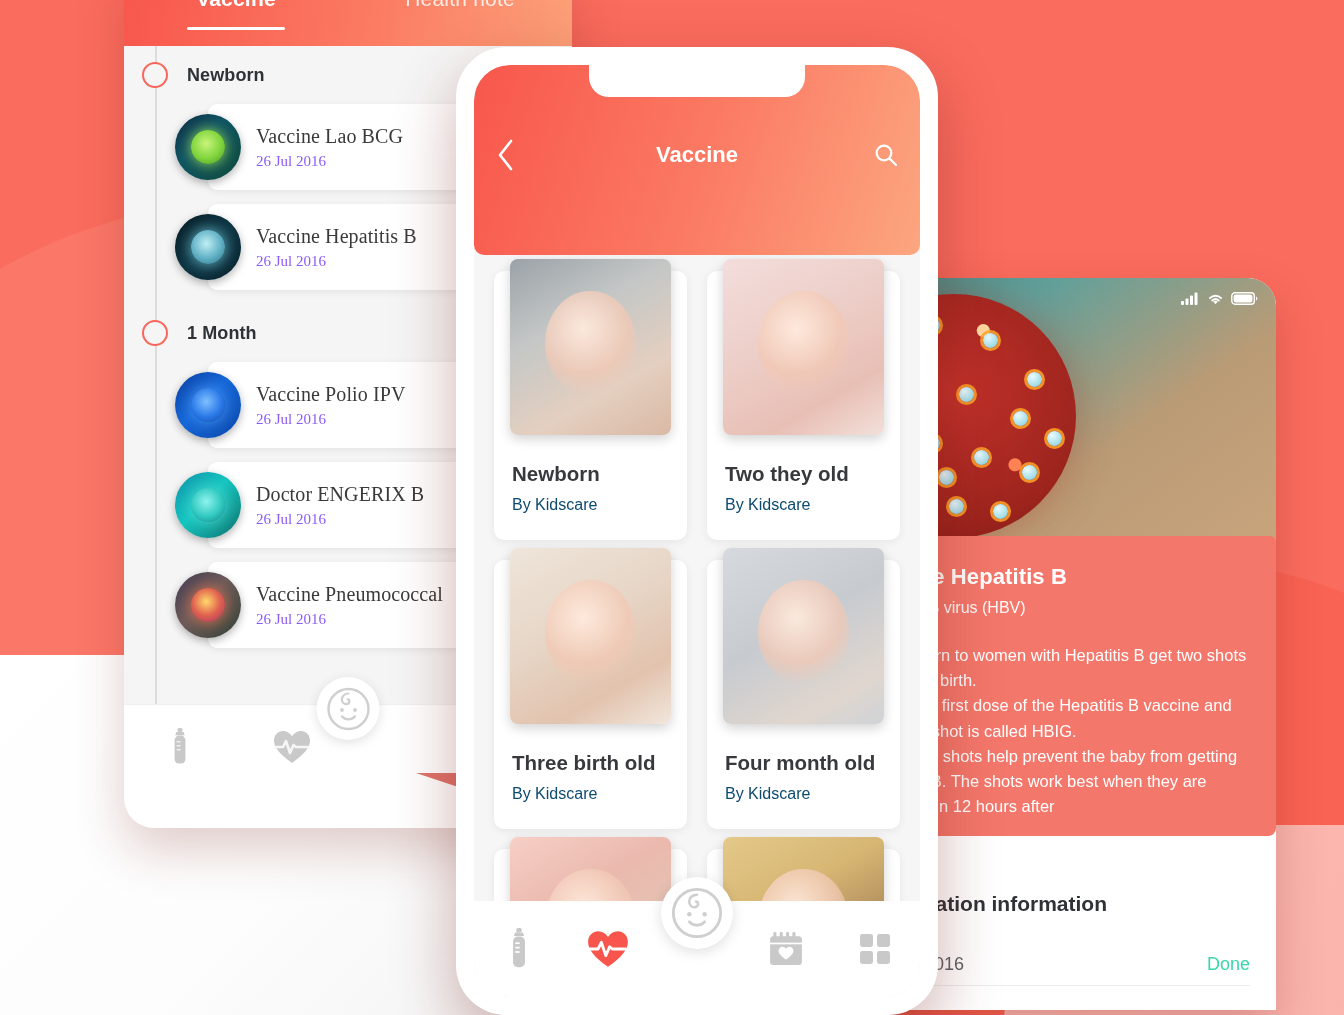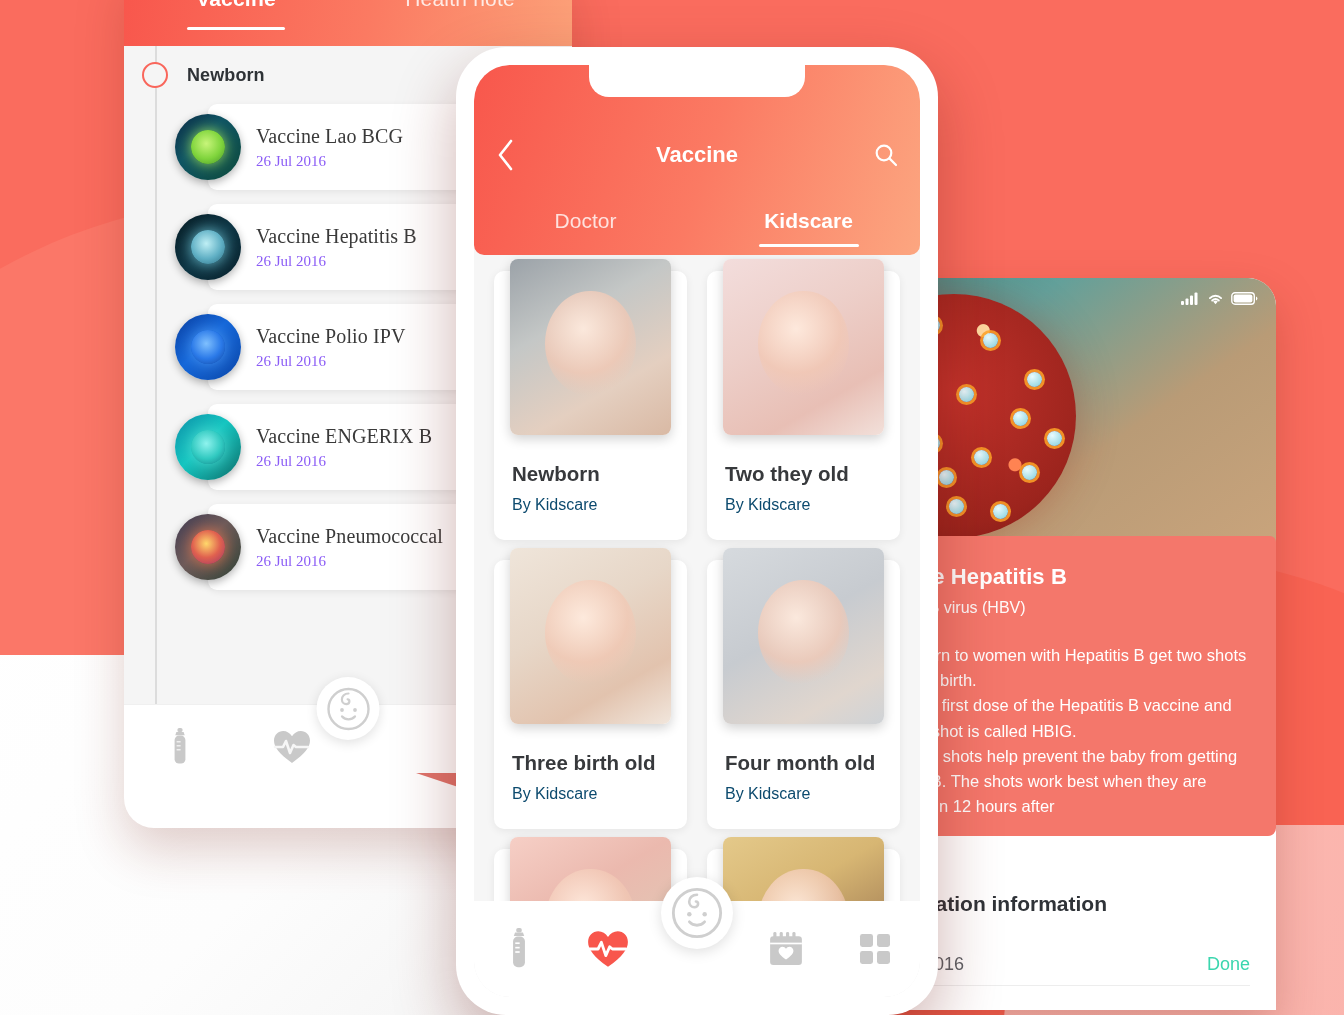--- a/index.html
+++ b/index.html
@@ -396,35 +396,39 @@
             <div class="vt vt2"></div>
           </div>
         <div class="vax-text">
           <div class="vax-name">Vaccine Hepatitis B</div>
           <div class="vax-date">26 Jul 2016</div>
         </div>
       </div>
     </div>
 
     <div class="tl-group">
+      <div class="tl-marker-row">
+        <div class="tl-dot"></div>
+        <div class="tl-label">1 Month</div>
+      </div>
       <div class="vax-card">
         <div class="vax-thumb">
             <div class="vt vt3"></div>
           </div>
         <div class="vax-text">
           <div class="vax-name">Vaccine Polio IPV</div>
           <div class="vax-date">26 Jul 2016</div>
         </div>
       </div>
       <div class="vax-card">
         <div class="vax-thumb">
             <div class="vt vt4"></div>
           </div>
         <div class="vax-text">
-          <div class="vax-name">Vaccine ENGERIX B</div>
+          <div class="vax-name">Doctor ENGERIX B</div>
           <div class="vax-date">26 Jul 2016</div>
         </div>
       </div>
       <div class="vax-card">
         <div class="vax-thumb">
             <div class="vt vt5"></div>
           </div>
         <div class="vax-text">
           <div class="vax-name">Vaccine Pneumococcal</div>
           <div class="vax-date">26 Jul 2016</div>
@@ -490,24 +494,20 @@
         <svg class="ic" width="20" height="32" viewBox="0 0 20 32" style="z-index:3">
           <path d="M15 2L4 16l11 14" stroke="#fff" stroke-width="2.6" fill="none" stroke-linecap="round" stroke-linejoin="round"></path>
         </svg>
         <div class="ph-nav-title">Vaccine</div>
         <svg class="ic" width="24" height="24" viewBox="0 0 24 24" style="margin-left:auto;z-index:3">
           <circle cx="10" cy="10" r="7.3" stroke="#fff" stroke-width="2.2" fill="none"></circle>
           <path d="M15.4 15.4L22 22" stroke="#fff" stroke-width="2.2" stroke-linecap="round"></path>
         </svg>
       </div>
 
-      <div class="ph-tabs">
-        <div class="ph-tab">Doctor</div>
-        <div class="ph-tab active">Kidscare</div>
-      </div>
     </div>
 
     <div class="ph-content">
       <div class="kid-grid">
 
         <div class="kid-card">
           <div class="kid-photo">
               <div class="photo ph-a"></div>
             </div>
           <div class="kid-meta">

